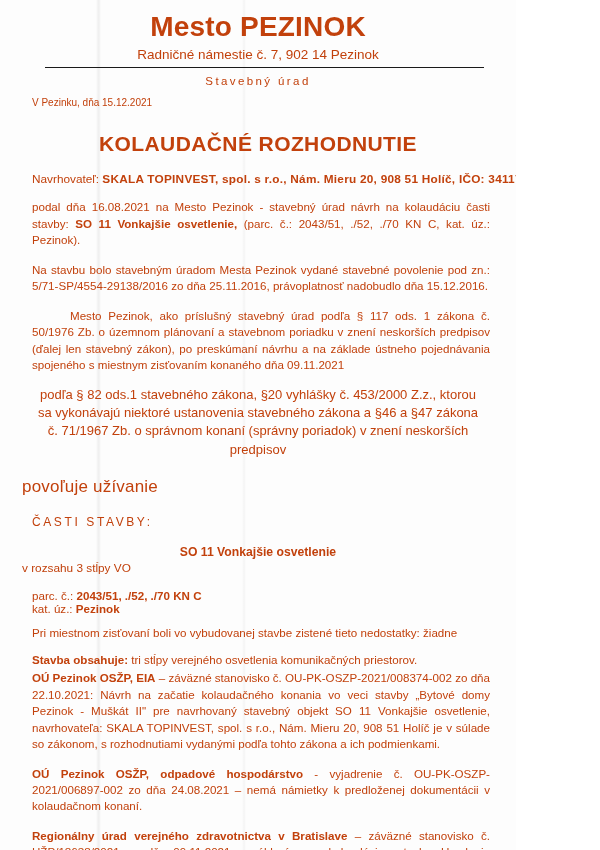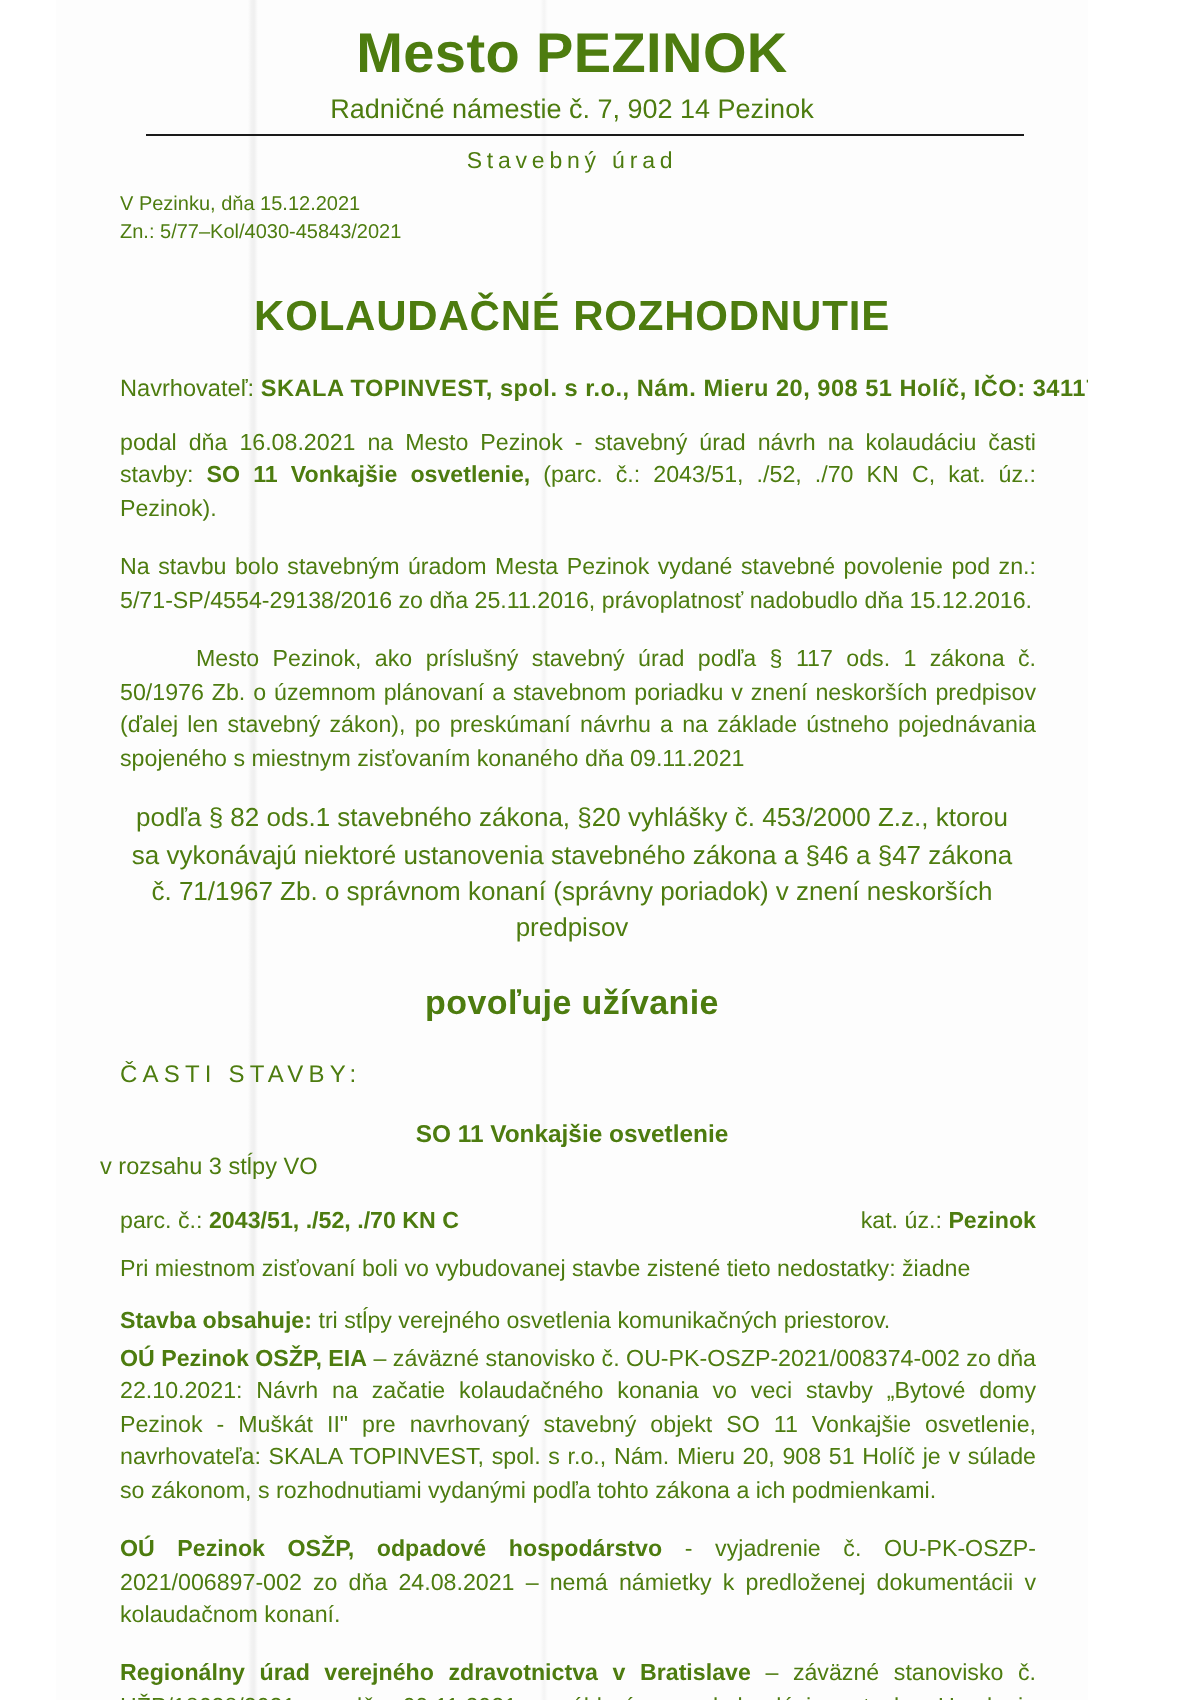--- a/index.html
+++ b/index.html
@@ -7,22 +7,21 @@
     padding: 0;
     background: #ffffff;
   }
   .page {
     position: relative;
     width: 516px;
     height: 850px;
     background: #fdfdfd;
     overflow: hidden;
     font-family: "Liberation Sans", sans-serif;
-    color: #4d7c0f;
-    margin-left: 28px;
+    color: #c2410c;
     -webkit-font-smoothing: antialiased;
   }
 
   
   .scan-fold {
     position: absolute;
     top: 0;
     bottom: 0;
     left: 96px;
     width: 5px;
@@ -118,23 +117,22 @@
   p.body.indent { text-indent: 38px; }
   p.center {
     text-align: center;
     font-size: 13px;
     line-height: 1.42;
     margin: 12px 14px 0 14px;
   }
   b, strong { font-weight: bold; }
 
   .permit {
-    text-align: center;
     font-size: 17px;
-    font-weight: bold;
+    font-weight: normal;
     margin: 18px 0 0 0;
     letter-spacing: 0.2px;
   }
 
   .part-label {
     font-size: 12px;
     letter-spacing: 2.6px;
     margin: 18px 0 0 10px;
   }
 
@@ -149,20 +147,21 @@
     font-size: 11.8px;
     margin: 2px 0 0 0;
   }
 
   .parcel-row {
     display: flex;
     justify-content: space-between;
     align-items: baseline;
     margin: 14px 4px 0 10px;
     font-size: 11.6px;
+    flex-direction: column;
   }
   .parcel-row .k { font-weight: normal; }
   .parcel-row .v { font-weight: bold; }
 
   .sec-head {
     font-size: 11.8px;
     font-weight: bold;
     margin: 13px 0 0 10px;
   }
 </style>
@@ -175,21 +174,20 @@
 
   <div class="content">
 
     <div class="org-title">Mesto PEZINOK</div>
     <div class="org-address">Radničné námestie č. 7, 902 14 Pezinok</div>
     <div class="rule"></div>
     <div class="dept">Stavebný úrad</div>
 
     <div class="refblock">
       <div>V Pezinku, dňa 15.12.2021</div>
-      <div>Zn.: 5/77–Kol/4030-45843/2021</div>
     </div>
 
     <div class="doc-title">KOLAUDAČNÉ ROZHODNUTIE</div>
 
     <div class="applicant">
       <span class="lbl">Navrhovateľ:</span>
       <span class="val">SKALA TOPINVEST, spol. s r.o., Nám. Mieru 20, 908 51  Holíč, IČO: 3411791</span>
     </div>
 
     <p class="body"><span>podal dňa 16.08.2021 na Mesto Pezinok - stavebný úrad návrh na kolaudáciu časti stavby: </span><b>SO 11 Vonkajšie osvetlenie,</b><span>  (parc. č.: 2043/51, ./52, ./70 KN C, kat. úz.: Pezinok).</span></p>

